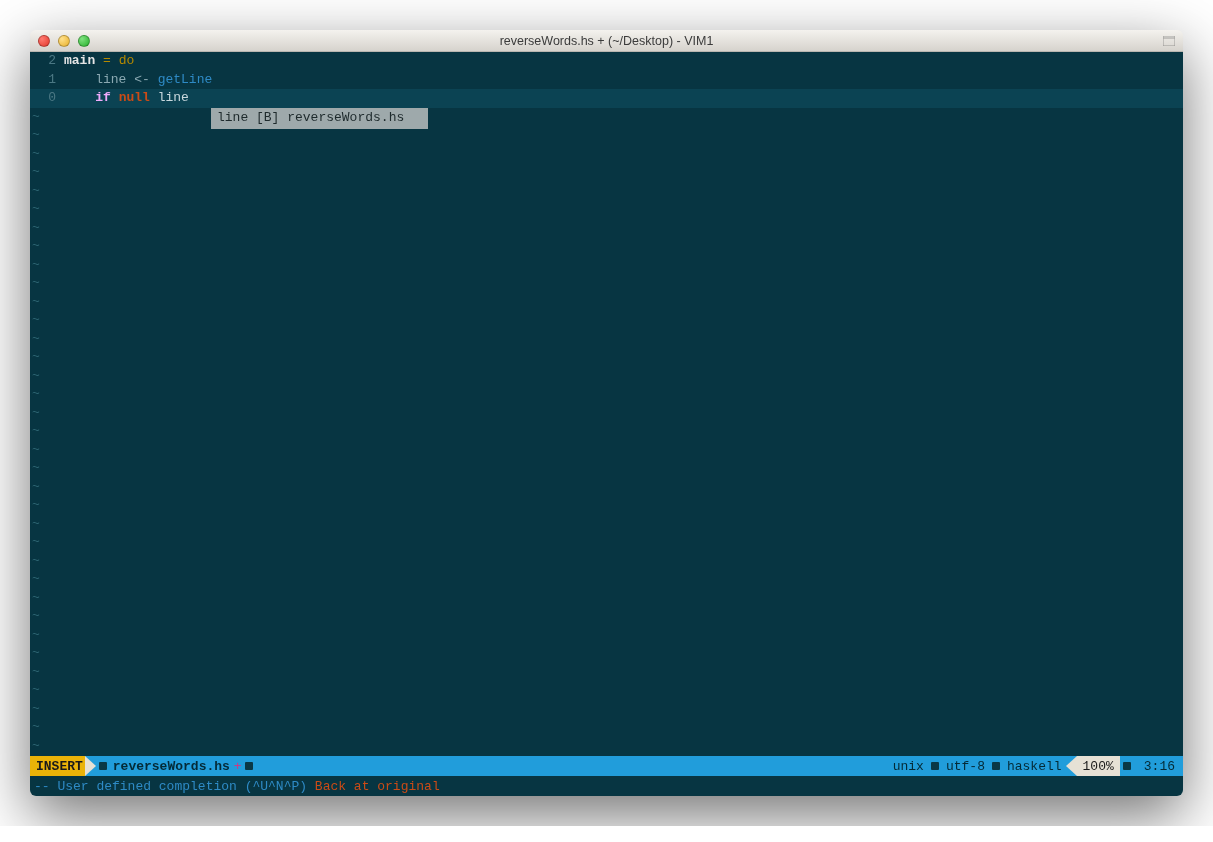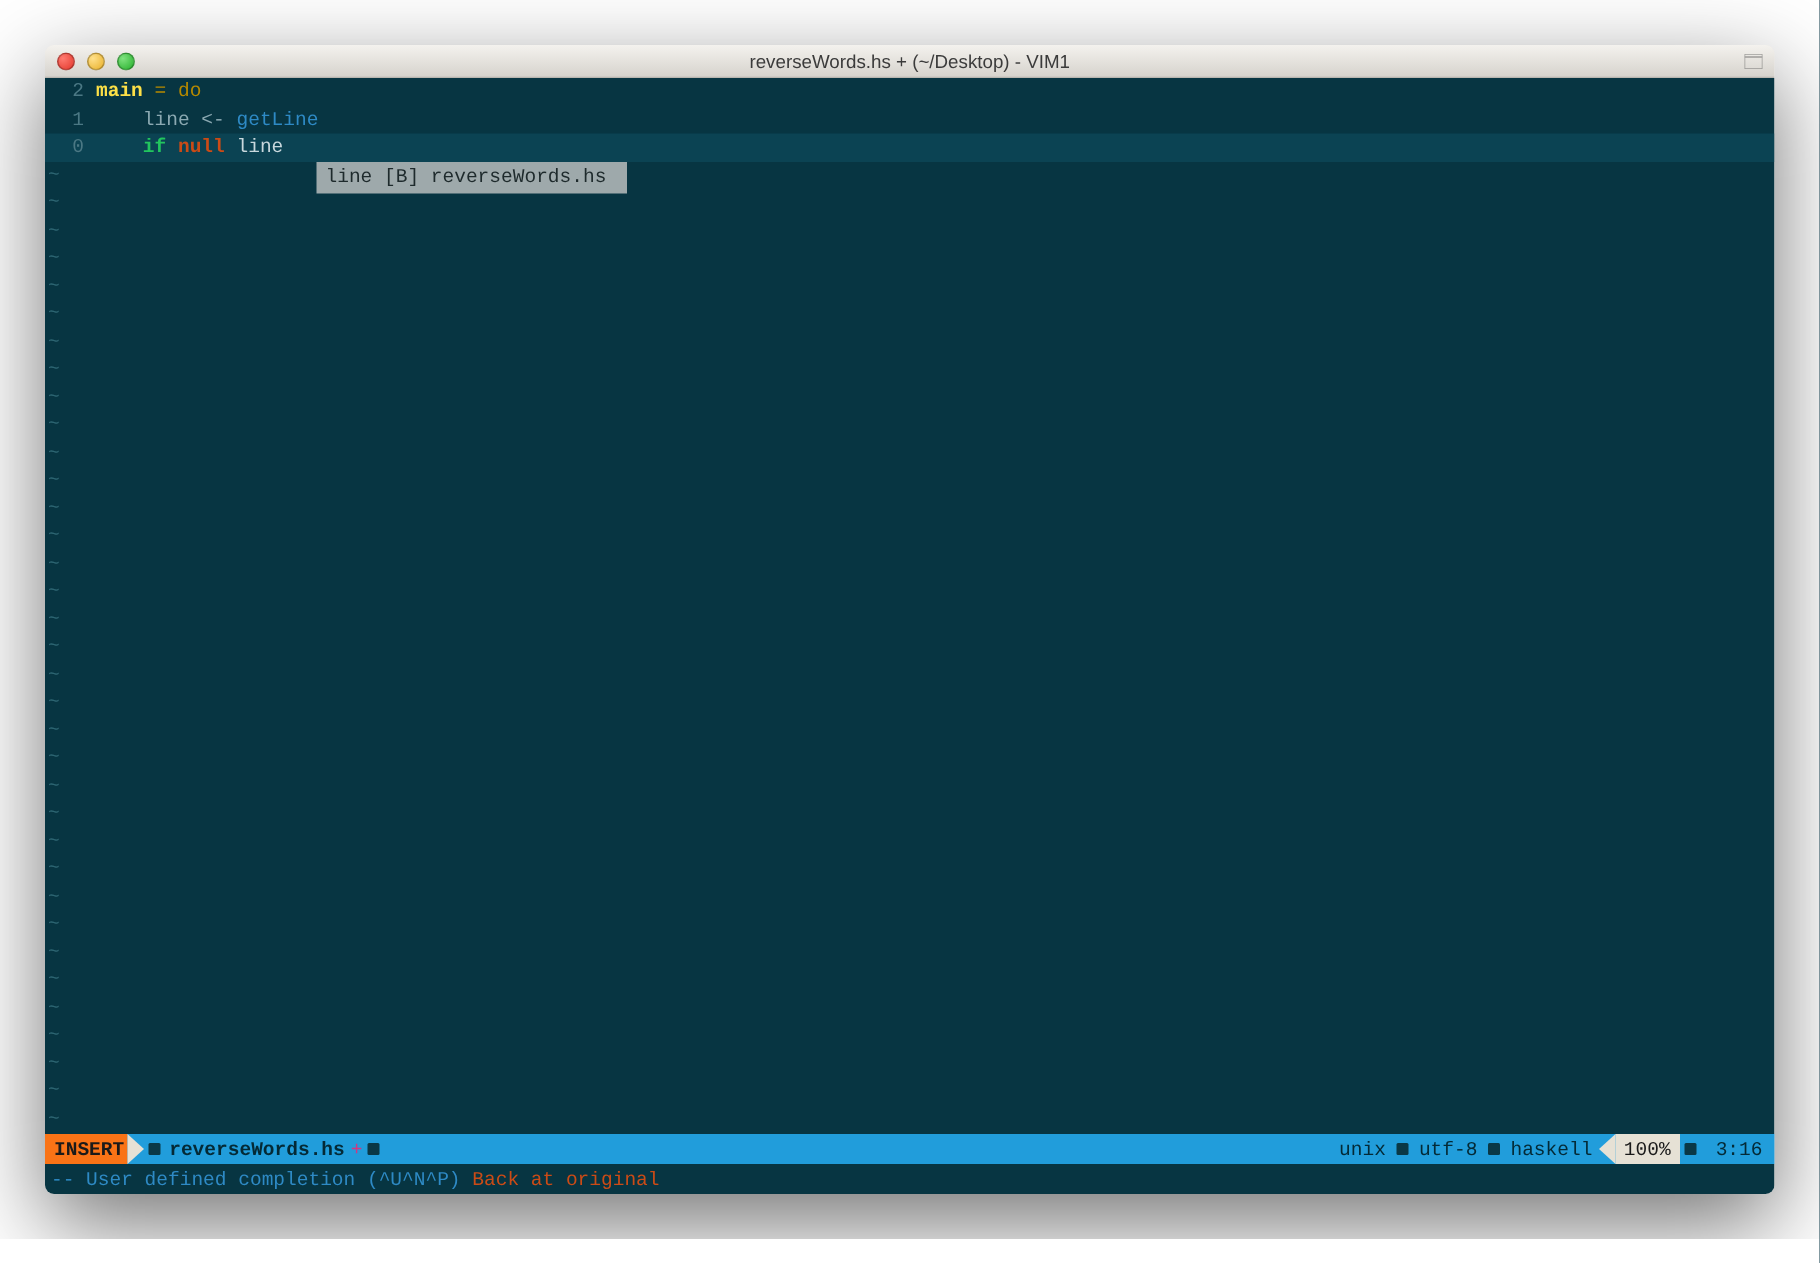--- a/index.html
+++ b/index.html
@@ -70,51 +70,51 @@
   }
   .line.cur { background: #0b4353; }
   .gutter {
     width: 30px;
     text-align: right;
     padding-right: 4px;
     color: #4b7884;
     flex-shrink: 0;
   }
   .code { padding-left: 4px; }
-  .kw-main { color: #fde047; font-weight: bold; }
+  .kw-main { color: #e5e5e5; font-weight: bold; }
   .op { color: #b58900; }
   .kw-do { color: #b58900; font-weight: normal; }
   .ident { color: #8ba9b2; }
   .func { color: #2e8ac5; }
-  .kw-if { color: #22c55e; font-weight: bold; }
+  .kw-if { color: #f0abfc; font-weight: bold; }
   .kw-null { color: #cb4b16; font-weight: bold; }
   .hl { color: #c8d8dd; }
   .tilde { color: #2e6673; padding-left: 2px; }
   .popup {
     position: absolute;
     left: 181px;
     top: 56px;
     background: #9ea9ab;
     color: #1e2a2c;
-    padding: 1px 14px 1px 6px;
+    padding: 1px 24px 1px 6px;
     white-space: pre;
     font-size: 13px;
     line-height: 18.5px;
   }
   .statusline {
     background: #219ddb;
     color: #0a1f2a;
     display: flex;
     align-items: center;
     height: 20px;
     font-size: 13px;
     white-space: pre;
   }
   .sl-mode {
-    background: #f97316;
+    background: #eab308;
     color: #1a1a1a;
     font-weight: bold;
     padding: 0 2px 0 6px;
     height: 100%;
     display: flex;
     align-items: center;
   }
   .sep-tri-l {
     width: 0; height: 0;
     border-top: 10px solid transparent;

